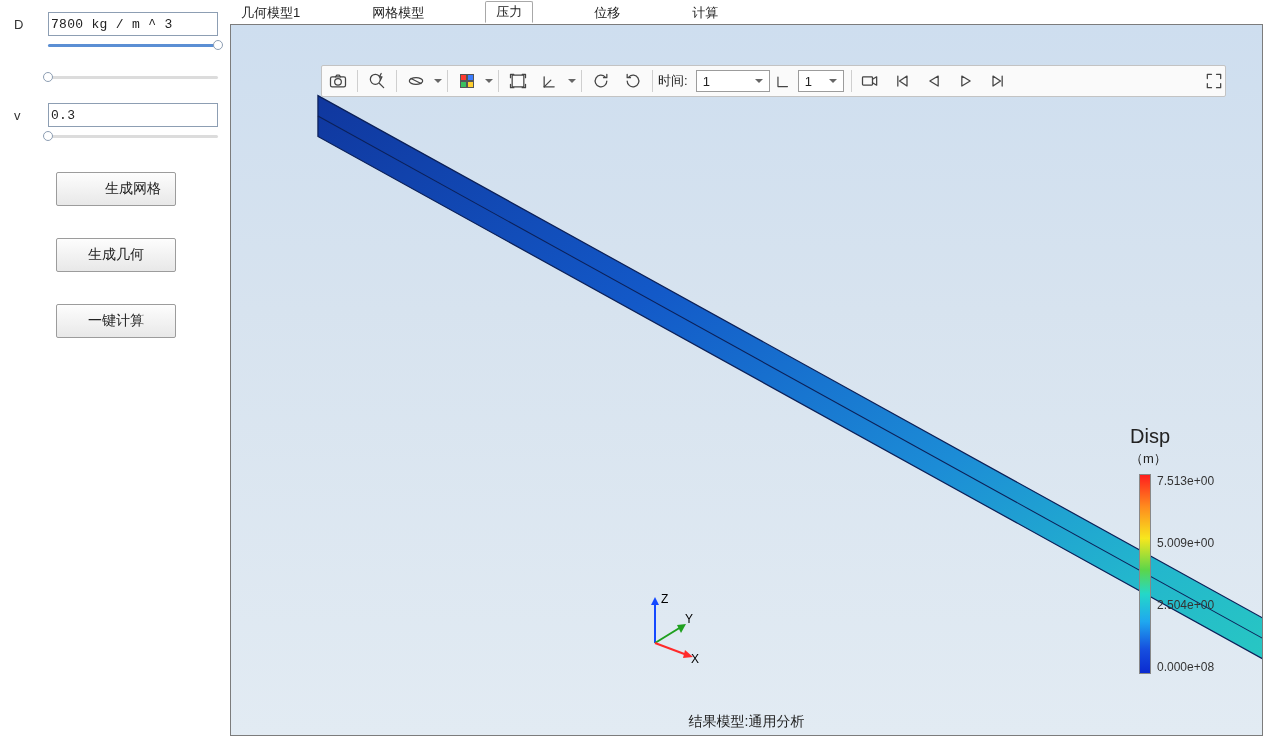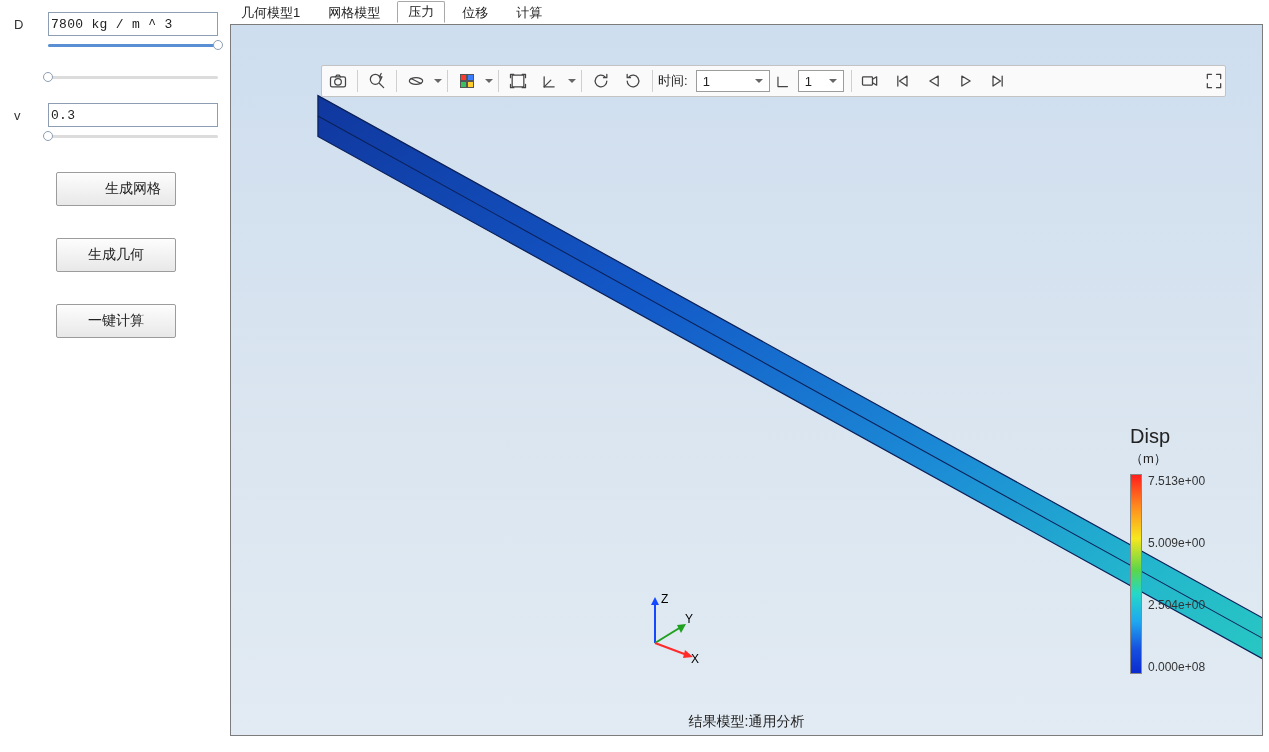--- a/index.html
+++ b/index.html
@@ -39,21 +39,21 @@
     background: linear-gradient(#fdfdfd,#e8e8e8);
     border:1px solid #9c9c9c; border-radius:2px;
     font-size:14px; color:#222; cursor:pointer;
   }
   .side-btn.first { margin-top: 30px; padding-left: 34px; }
 
   
   .right-area { flex:1; height:100%; position:relative; }
 
   
-  .tabs { height:24px; display:flex; align-items:flex-end; border-bottom:1px solid #fff; }
+  .tabs { height:24px; display:flex; align-items:flex-end; border-bottom:1px solid #fff;gap:44px; }
   .tab {
     height:22px; padding:0 10px; display:flex; align-items:center;
     font-size:13px; color:#222; border:1px solid transparent;
     border-bottom:none; background:#fff; cursor:pointer; position:relative;
   }
   .tab + .tab { margin-left:6px; }
   .tab.active {
     border:1px solid #a8a8a8; border-bottom:1px solid #fff;
     border-radius:2px 2px 0 0; z-index:2; background:#fff;font-family:Liberation Serif, serif;
   }
@@ -95,21 +95,21 @@
 
   
   .beam {
     position:absolute; left:-10px; top:-10px; right:-10px; bottom:-10px;
   }
 
   
   .legend { position:absolute; right:22px; top:400px; width:110px; }
   .legend .title { font-size:20px; color:#222; }
   .legend .unit { font-size:13px; color:#222; margin-bottom:6px; margin-top:2px; }
-  .legend-body { display:flex; align-items:stretch; }
+  .legend-body { display:flex; align-items:stretch;margin-left:9px; }
   .legend-bar { width:12px; height:200px; background:linear-gradient(to bottom,#ff1e1e 0%,#ff8b1e 16%,#f7e71e 32%,#5bd64a 48%,#24d8c8 60%,#1fa8ef 74%,#164fdf 88%,#0b2bd0 100%); border:1px solid #888; }
   .legend-ticks { margin-left:6px; display:flex; flex-direction:column; justify-content:space-between; height:200px; font-size:12px; color:#333; }
 
   
   .cube-stack { width:18px; height:18px; position:relative; }
   .cube-stack span { position:absolute; width:7px; height:7px; border:1px solid #555; }
   .cube-stack .c1 { left:2px; top:2px; background:#ff3b30;}
   .cube-stack .c2 { left:9px; top:2px; background:#3b7dff;}
   .cube-stack .c3 { left:2px; top:9px; background:#39c060;}
   .cube-stack .c4 { left:9px; top:9px; background:#ffcf30;}

